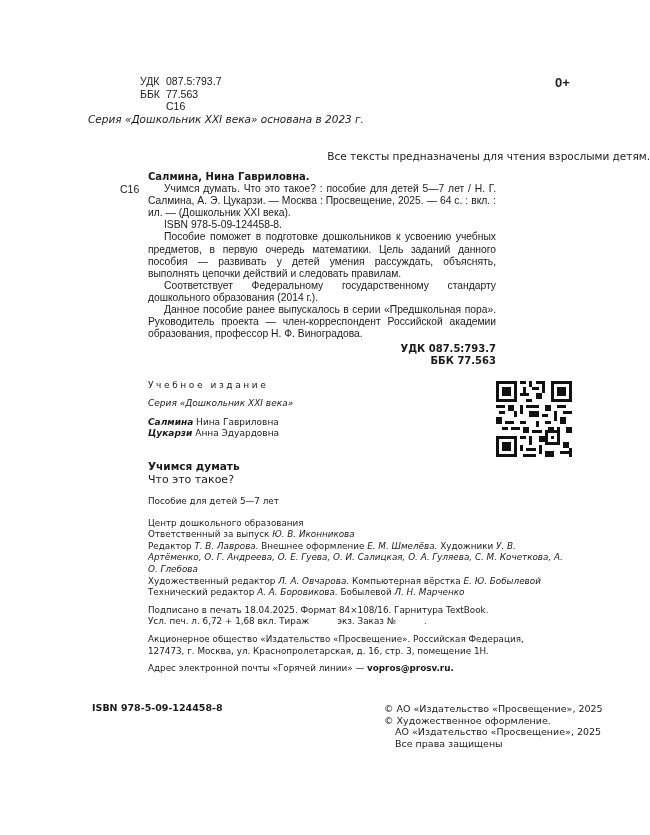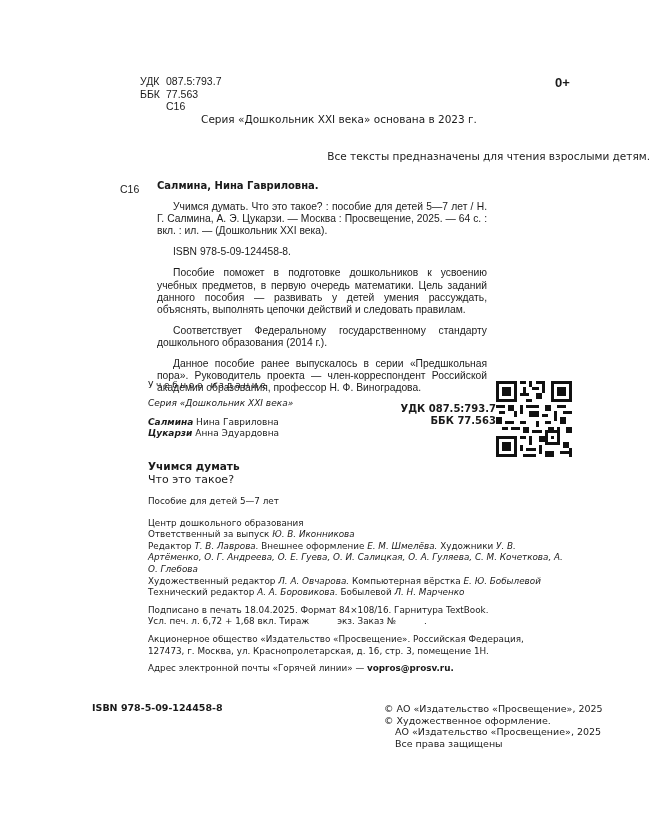--- a/index.html
+++ b/index.html
@@ -6,27 +6,27 @@
   body {
     width: 650px; height: 835px; position: relative; overflow: hidden;
     font-family: "DejaVu Sans", "Liberation Sans", sans-serif;
     color: #1a1a1a;
   }
   .abs { position: absolute; }
   .udk-block { left: 92px; top: 75px; font-size: 10.5px; line-height: 12.5px; font-family: "Liberation Sans", sans-serif; }
   .udk-block .row { display: flex; }
   .udk-block .lbl { width: 26px; margin-left: 48px; }
   .age { left: 555px; top: 75px; font-weight: bold; font-size: 13px; font-family: "Liberation Sans", sans-serif; }
-  .series-founded { left: 0; width: 650px; top: 113px; text-align: center; font-size: 10.5px; padding-left: 28px; box-sizing: border-box; }
+  .series-founded { left: 0; width: 650px; top: 113px; text-align: left; font-style: italic; font-size: 10.5px; padding-left: 88px; box-sizing: border-box; }
   .adults-note { left: 0; width: 650px; top: 150px; text-align: right; font-size: 10.5px; padding-left: 60px; box-sizing: border-box; }
   .biblio { left: 148px; top: 171px; width: 348px; font-size: 10.3px; line-height: 12.1px; font-family: "Liberation Sans", sans-serif; text-align: justify; }
   .biblio .author { font-weight: bold; font-family: "DejaVu Sans", sans-serif; font-size: 10px; }
   .biblio .ind { text-indent: 16px; }
   .biblio .isbn { padding-left: 16px; }
-  .biblio p { margin: 9px; }
+  .biblio p { margin: 0; }
   .biblio .codes { text-align: right; font-weight: bold; font-family: "DejaVu Sans", sans-serif; font-size: 10px; margin-top: 3px; }
   .c16-left { left: 120px; top: 183px; font-size: 10.5px; font-family: "Liberation Sans", sans-serif; }
   .imprint { left: 148px; top: 380px; font-size: 9px; line-height: 11.3px; font-family: "DejaVu Sans", sans-serif; }
   .imprint .edtype { letter-spacing: 2.6px; margin-bottom: 7px; }
   .imprint .series { font-style: italic; margin-bottom: 7px; }
   .imprint .authors b { font-weight: bold; font-style: italic; }
   .title-block { left: 148px; top: 460px; font-family: "DejaVu Sans", sans-serif; }
   .title-block .t1 { font-weight: bold; font-size: 10.5px; line-height: 13px; }
   .title-block .t2 { font-weight: normal; font-size: 11px; line-height: 13px; }
   .credits { left: 148px; top: 496px; font-size: 8.8px; line-height: 11.6px; font-family: "DejaVu Sans", sans-serif; width: 420px; }

